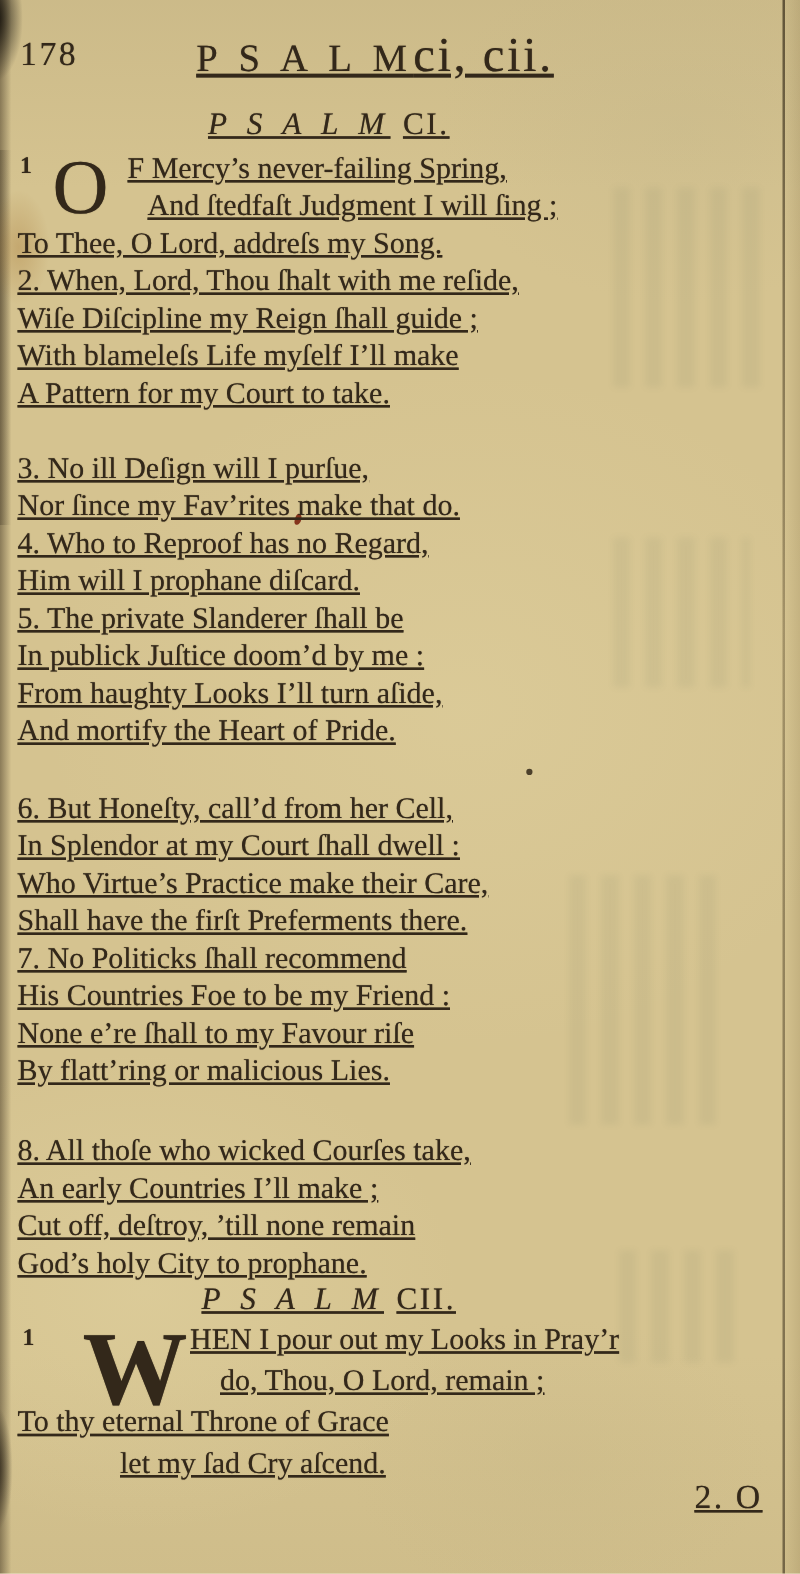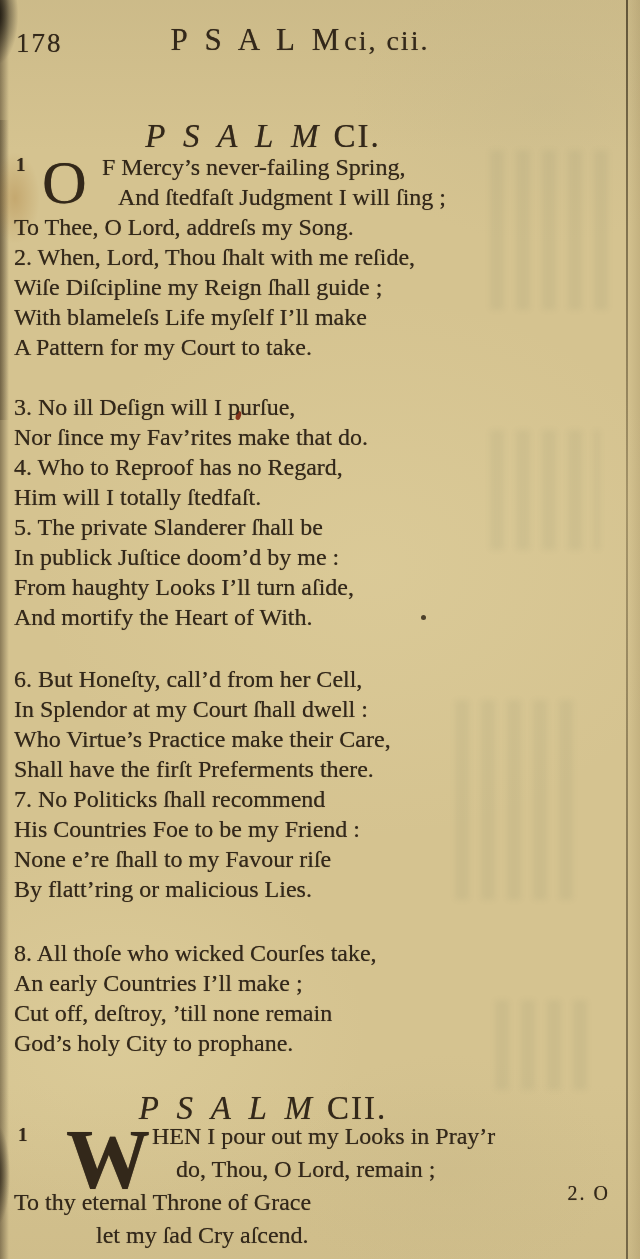--- a/index.html
+++ b/index.html
@@ -10,48 +10,48 @@
     background-color:#d5c390;
     background-image:
       radial-gradient(ellipse 300px 220px at 85% 8%, rgba(196,182,138,.35), transparent 65%),
       radial-gradient(ellipse 420px 320px at 18% 82%, rgba(228,214,164,.40), transparent 60%),
       radial-gradient(ellipse 520px 420px at 58% 45%, rgba(231,217,168,.30), transparent 65%),
       radial-gradient(ellipse 260px 180px at 70% 93%, rgba(198,182,134,.30), transparent 65%),
       linear-gradient(to bottom, rgba(172,156,112,.22), rgba(0,0,0,0) 12%, rgba(0,0,0,0) 86%, rgba(186,168,118,.22));
     font-family:"Liberation Serif","DejaVu Serif",serif;
     color:#33281a;
   }
-  .ink{ text-shadow:0 0 .7px rgba(46,36,22,.65); }
+  .ink{ text-shadow:0 0 .7px rgba(46,36,22,.65);text-decoration:underline; }
   
   .header{ position:absolute; top:22px; left:0; right:0; height:40px; }
   .page-num{ position:absolute; left:16px; top:6px; font-size:27px; letter-spacing:2px; }
   .running-title{ text-align:center; font-size:31px; letter-spacing:5px; padding-right:40px; }
-  .running-numerals{ font-size:28px; letter-spacing:2px; }
+  .running-numerals{ font-size:39px; letter-spacing:2px; }
   
   .content{ position:absolute; top:86px; left:14px; right:12px; }
-  .psalm-heading{ text-align:center; font-size:33px; height:30px; padding-right:116px;margin-top:32px; }
+  .psalm-heading{ text-align:center; font-size:25px; height:30px; padding-right:116px; }
   .psalm-heading .hw{ font-style:italic; letter-spacing:5px; }
   .psalm-heading .hn{ letter-spacing:2px; margin-left:10px; }
   .line{ font-size:24px; line-height:30px; white-space:nowrap; }
   .gap30{height:30px;} .gap32{height:32px;} .gap34{height:34px;}
   
   .v1{ position:relative; margin-top:4px; }
   .v1 .vnum{ position:absolute; left:2px; top:2px; font-size:19px; font-weight:bold; }
   .v1 .dropcap{ position:absolute; left:28px; top:1px; font-size:62px; line-height:58px; }
   .v1 .l1{ padding-left:88px; }
   .v1 .l2{ padding-left:104px; }
   
   .w1{ position:relative; }
   .w1 .line{ line-height:33px; }
   .w1 .vnum{ position:absolute; left:4px; top:4px; font-size:19px; font-weight:bold; }
   .w1 .dropcap{ position:absolute; left:52px; top:3px; font-size:84px; line-height:74px; font-weight:bold; letter-spacing:-3px; }
   .w1 .l1{ padding-left:138px; }
   .w1 .l2{ padding-left:162px; }
   .w1 .l4{ padding-left:82px; }
-  .catchword{ position:absolute; top:1182px; right:30px; font-size:20px; letter-spacing:2px; }
+  .catchword{ position:absolute; top:1182px; right:30px; font-size:27px; letter-spacing:2px; }
   
   .edge-left{ position:absolute; left:0; top:0; bottom:0; width:9px;
     background:linear-gradient(to right, rgba(48,36,20,.45), rgba(48,36,20,0)); }
   .corner-tl{ position:absolute; left:-4px; top:-6px; width:22px; height:70px;
     background:radial-gradient(ellipse at 0 30%, rgba(12,9,5,.95), rgba(12,9,5,0) 72%); }
   .mark-left-mid{ position:absolute; left:-5px; top:120px; width:14px; height:300px;
     background:linear-gradient(to right, rgba(30,22,12,.35), transparent); }
   .mark-bl{ position:absolute; left:-4px; top:1125px; width:14px; height:100px;
     background:radial-gradient(ellipse at 0 50%, rgba(18,13,7,.8), transparent 72%); }
   .edge-right-strip{ position:absolute; right:0; top:0; bottom:0; width:14px;
@@ -118,27 +118,27 @@
     </div>
 
     <div class="gap30"></div>
 
     <div>
       <div class="line">3. No ill Deſign will I purſue,</div>
       <div class="line">Nor ſince my Fav’rites make that do.</div>
     </div>
     <div>
       <div class="line">4. Who to Reproof has no Regard,</div>
-      <div class="line">Him will I totally ſtedfaſt.</div>
+      <div class="line">Him will I prophane diſcard.</div>
     </div>
     <div>
       <div class="line">5. The private Slanderer ſhall be</div>
       <div class="line">In publick Juſtice doom’d by me :</div>
       <div class="line">From haughty Looks I’ll turn aſide,</div>
-      <div class="line">And mortify the Heart of With.</div>
+      <div class="line">And mortify the Heart of Pride.</div>
     </div>
 
     <div class="gap32"></div>
 
     <div>
       <div class="line">6. But Honeſty, call’d from her Cell,</div>
       <div class="line">In Splendor at my Court ſhall dwell :</div>
       <div class="line">Who Virtue’s Practice make their Care,</div>
       <div class="line">Shall have the firſt Preferments there.</div>
     </div>

